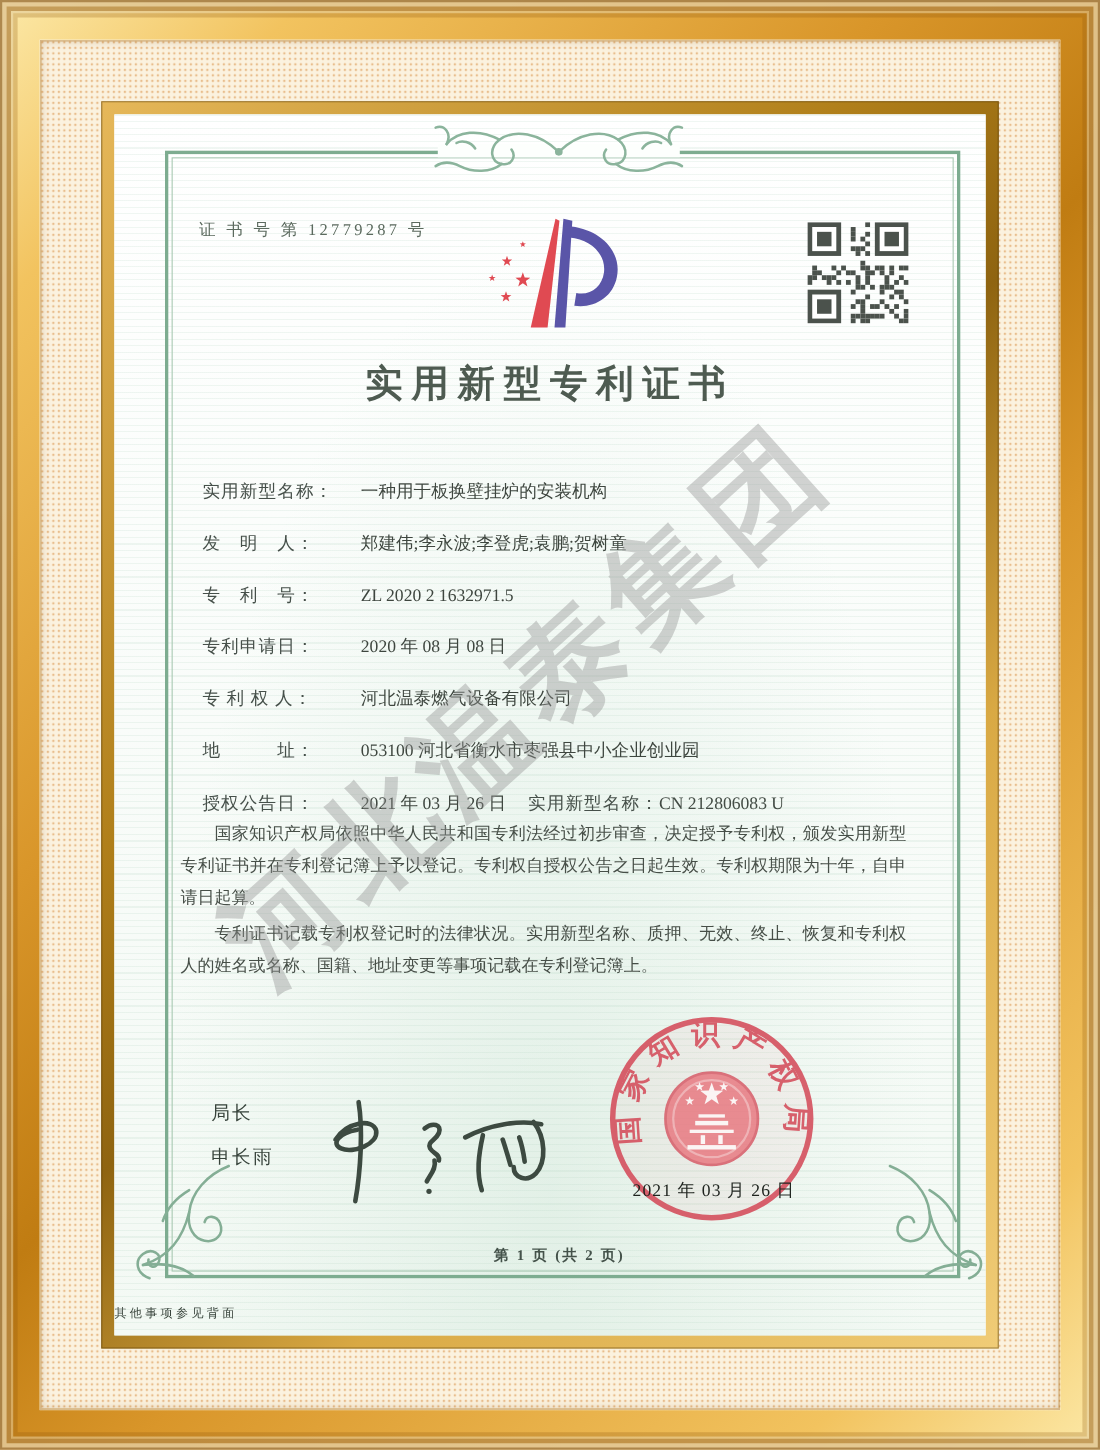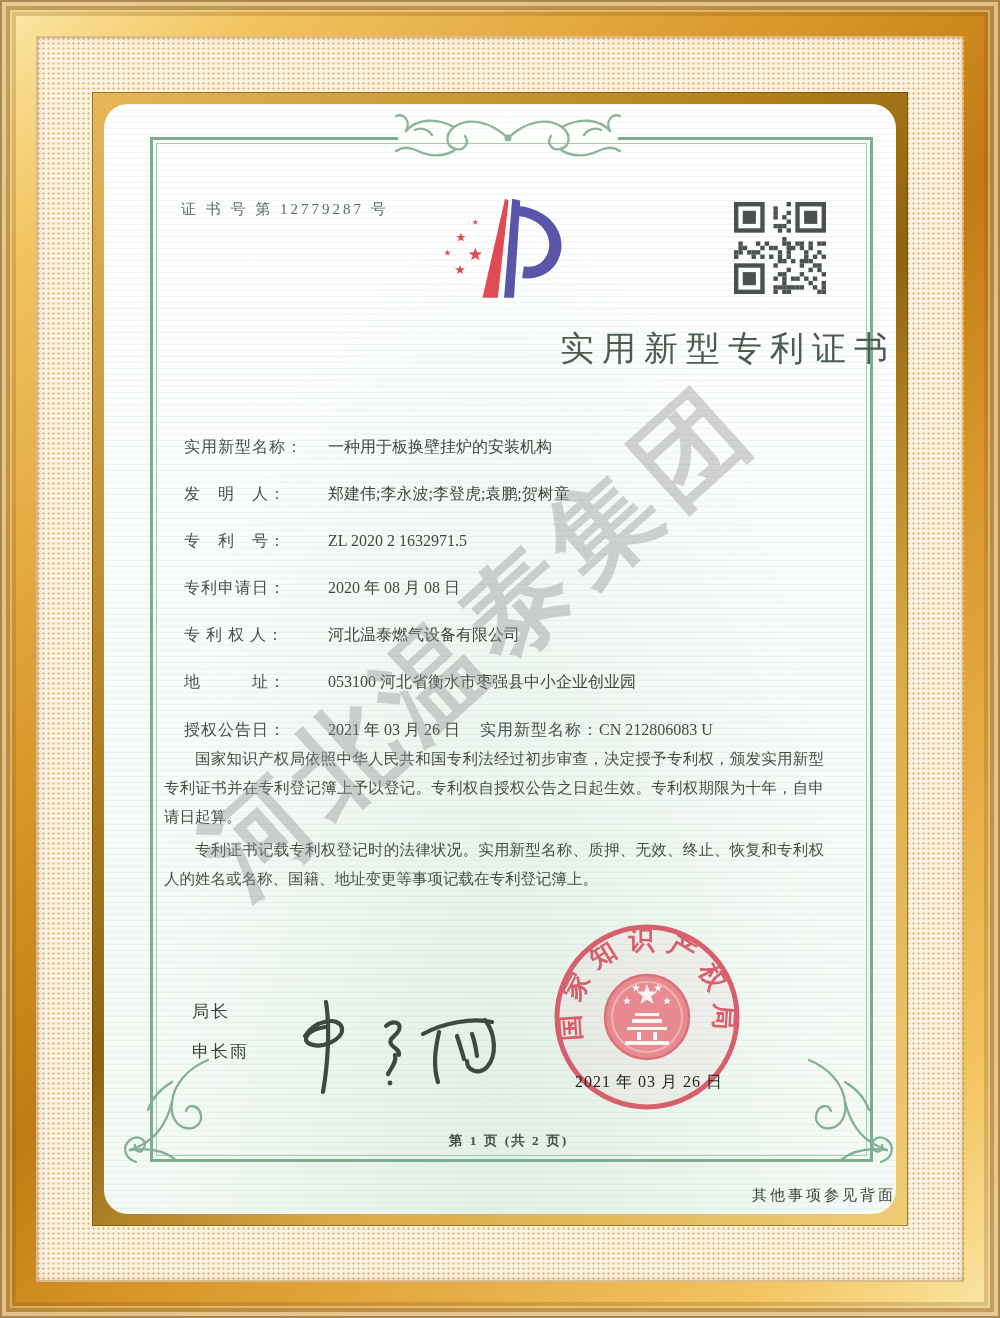--- a/index.html
+++ b/index.html
@@ -17,57 +17,57 @@
     box-shadow:inset 0 0 0 2px rgba(190,130,40,.35),inset 0 0 10px rgba(120,70,10,.28);}
   .bevel{position:absolute;inset:92px;
     background:linear-gradient(135deg,#e6b85a,#b07f1a 35%,#8f6410 50%,#d9a944 70%,#f0cc77);
     box-shadow:inset 0 0 0 1px rgba(90,60,5,.55);}
   
   .paper{position:absolute;inset:104px;overflow:hidden;
     background-color:#fdfffd;
     background-image:
       radial-gradient(ellipse at 50% 88%,rgba(185,218,198,.30),transparent 62%),
       repeating-linear-gradient(180deg,rgba(150,195,170,.14) 0px,rgba(150,195,170,.14) 1px,transparent 1px,transparent 6px),
-      linear-gradient(#ffffff,#f3f9f4); border-radius: 24px;}
+      linear-gradient(#ffffff,#f3f9f4);}
   .gborder{position:absolute;left:46px;top:33px;width:717px;height:1019px;
     border:3px solid #7dac90;z-index:1;}
   .gborder-inner{position:absolute;inset:3px;border:1px solid #a8c9b3;}
   .ornament-top{position:absolute;left:244px;top:1px;z-index:2;}
   .corner-flourish{position:absolute;z-index:2;}
   .corner-flourish.left{left:8px;top:948px;}
   .corner-flourish.right{left:681px;top:948px;transform:scaleX(-1);}
   
   .cert-no{position:absolute;left:77px;top:96px;font-size:15px;letter-spacing:3px;
     color:#5b6a5e;z-index:3;}
   .logo{position:absolute;left:329px;top:88px;z-index:3;}
   .qr{position:absolute;left:630px;top:98px;width:92px;height:92px;z-index:3;}
-  .title{position:absolute;left:0;top:222px;width:100%;text-align:right;
-    font-size:34px;font-weight:400;letter-spacing:8px;color:#4e5b51;z-index:3;}
+  .title{position:absolute;left:0;top:222px;width:100%;text-align:center;
+    font-size:34px;font-weight:700;letter-spacing:8px;color:#4e5b51;z-index:3;}
   .frow{position:absolute;left:80px;width:690px;font-size:16px;color:#434c45;
     white-space:nowrap;z-index:3;}
   .flabel{display:inline-block;width:118px;letter-spacing:1px;color:#46504a;}
   .fvalue{margin-left:26px;color:#3e463f;}
   .grant-no{position:absolute;left:296px;top:0;}
   .bodytext{position:absolute;left:60px;top:640px;width:660px;z-index:3;
     font-size:15.5px;line-height:29px;color:#474f48;text-align:justify;}
   .bodytext p{margin:0 0 4px 0;text-indent:2em;}
   .watermark{position:absolute;left:374px;top:536px;z-index:5;pointer-events:none;
     transform:translate(-50%,-50%) rotate(-42deg);white-space:nowrap;
     font-family:"Liberation Sans","DejaVu Sans",sans-serif;font-weight:700;
     font-size:106px;letter-spacing:10px;color:rgba(145,145,145,.40);}
   .signer{position:absolute;left:88px;z-index:3;font-size:17px;color:#36423a;letter-spacing:2px;}
   .signer.t1{top:896px;} .signer.t2{top:936px;}
   .signature{position:absolute;left:185px;top:888px;z-index:4;}
   .seal{position:absolute;left:443px;top:813px;z-index:6;opacity:.9;}
   .seal-date{position:absolute;left:455px;top:968px;width:180px;text-align:center;
     font-size:16px;letter-spacing:1px;color:#1e231e;z-index:7;}
   .page-info{position:absolute;left:46px;top:1028px;width:717px;text-align:center;
     font-size:13.5px;color:#44524a;letter-spacing:2px;z-index:3;font-weight:bold;}
-  .back-note{position:absolute;left:0;top:1082px;width:100%;text-align:right;
-    font-size:15px;color:#39443c;letter-spacing:3px;z-index:3;}
+  .back-note{position:absolute;left:0;top:1082px;width:100%;text-align:left;
+    font-size:11px;color:#39443c;letter-spacing:3px;z-index:3;}
 </style>
 </head>
 <body>
 
 <div class="stage">
   <div class="frame"></div>
   <div class="mat"></div>
   <div class="bevel"></div>
 
   <div class="paper">

